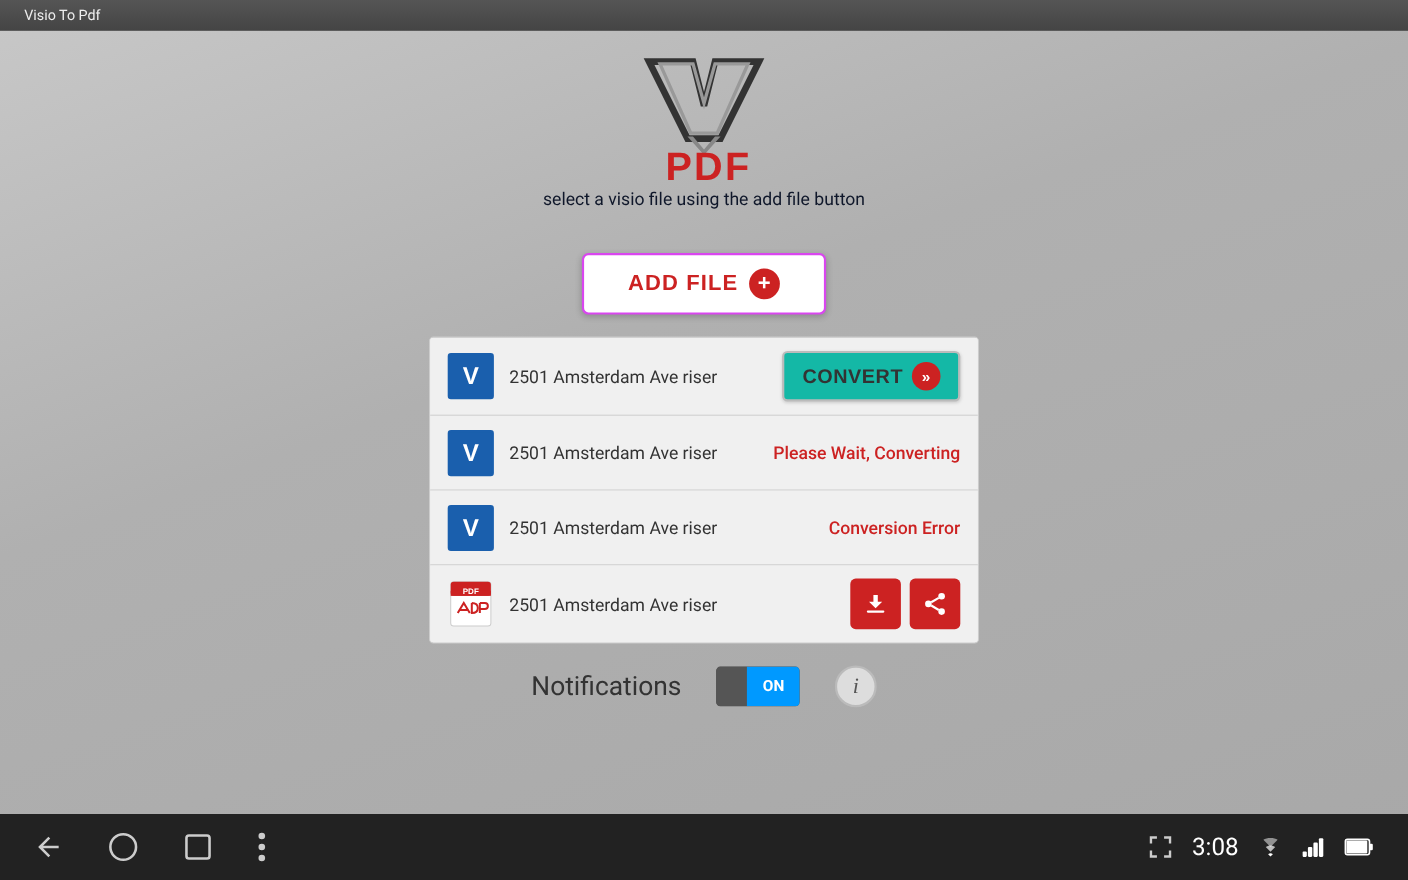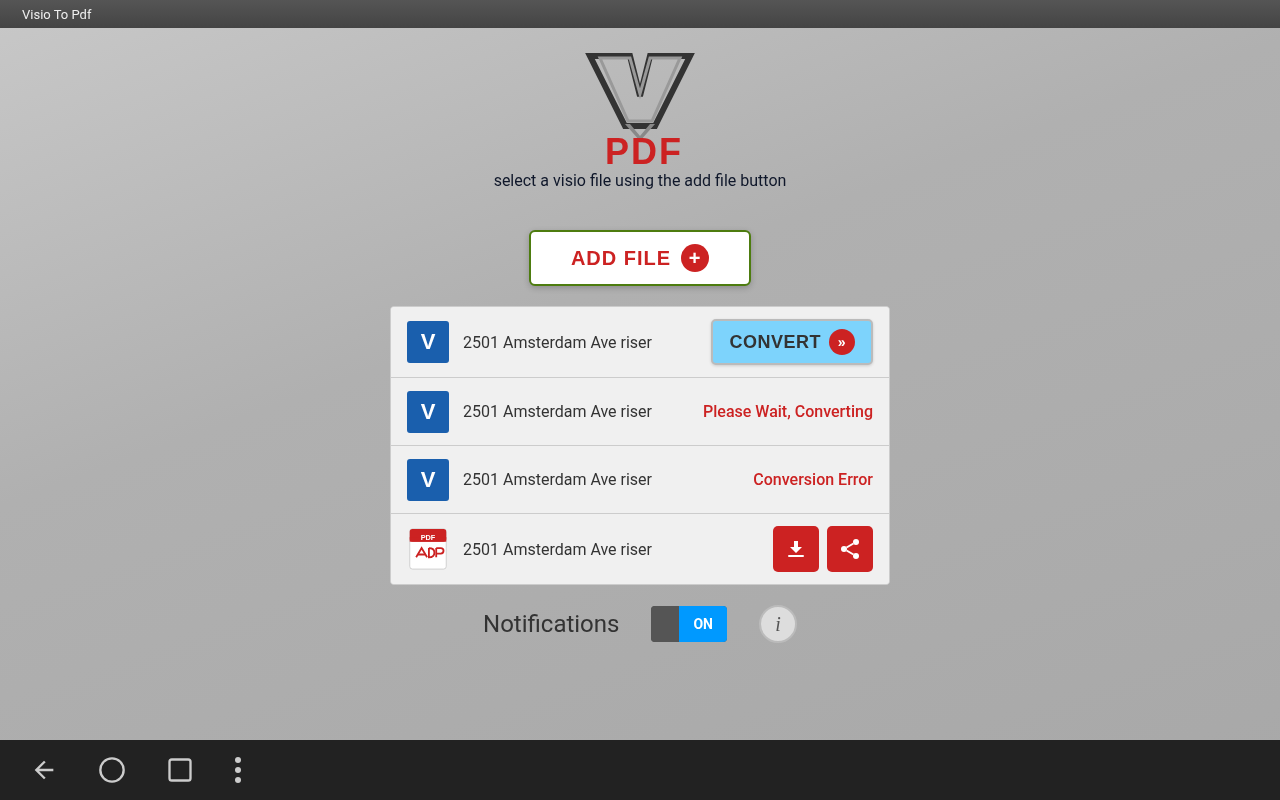--- a/index.html
+++ b/index.html
@@ -57,21 +57,21 @@
       font-size: 16px;
       margin-top: 5px;
       font-weight: 400;
     }
 
     
     .add-file-btn {
       margin-top: 30px;
       margin-bottom: 20px;
       background: white;
-      border: 2px solid #4d7c0f;
+      border: 2px solid #d946ef;
       border-radius: 6px;
       padding: 12px 40px;
       font-size: 20px;
       font-weight: 700;
       color: #cc2222;
       letter-spacing: 1px;
       display: flex;
       align-items: center;
       gap: 10px;
       cursor: pointer;
@@ -148,21 +148,21 @@
 
     .file-name {
       flex: 1;
       font-size: 16px;
       color: #333;
       font-weight: 400;
     }
 
     
     .convert-btn {
-      background: #7dd3fc;
+      background: #14b8a6;
       border: 2px solid #bbb;
       border-radius: 5px;
       padding: 8px 16px;
       font-size: 18px;
       font-weight: 700;
       color: #333;
       display: flex;
       align-items: center;
       gap: 8px;
       cursor: pointer;
@@ -434,13 +434,40 @@
 
     <div class="nav-btn">
       <svg width="8" height="28" viewBox="0 0 8 28" fill="#ccc">
         <circle cx="4" cy="4" r="3"></circle>
         <circle cx="4" cy="14" r="3"></circle>
         <circle cx="4" cy="24" r="3"></circle>
       </svg>
     </div>
   </div>
 
+  <div class="nav-right">
+
+    <svg width="26" height="26" viewBox="0 0 24 24" fill="#ccc">
+      <path d="M3 3h6v2H5v4H3V3zm12 0h6v6h-2V5h-4V3zM3 15h2v4h4v2H3v-6zm16 4h-4v2h6v-6h-2v4z"></path>
+    </svg>
+
+    <span class="time-text">3:08</span>
+
+    <svg width="26" height="22" viewBox="0 0 24 20" fill="white">
+      <path d="M12 18l2-2c-1.1-.9-2.9-.9-4 0l2 2z"></path>
+      <path d="M12 14l4-4c-2.2-1.8-5.8-1.8-8 0l4 4z" opacity="0.7"></path>
+      <path d="M12 10l6-6C15.3 1.8 8.7 1.8 6 4l6 6z" opacity="0.5"></path>
+    </svg>
+
+    <svg width="22" height="22" viewBox="0 0 22 18" fill="white">
+      <rect x="0" y="13" width="4" height="5" rx="1"></rect>
+      <rect x="5" y="9" width="4" height="9" rx="1"></rect>
+      <rect x="10" y="5" width="4" height="13" rx="1"></rect>
+      <rect x="15" y="1" width="4" height="17" rx="1"></rect>
+    </svg>
+
+    <svg width="28" height="20" viewBox="0 0 28 18" fill="none">
+      <rect x="1" y="2" width="22" height="14" rx="2" stroke="white" stroke-width="1.5"></rect>
+      <rect x="23" y="6" width="3" height="6" rx="1" fill="white"></rect>
+      <rect x="2" y="3" width="19" height="12" rx="1" fill="white"></rect>
+    </svg>
+  </div>
 </div>
 
 </body></html>

